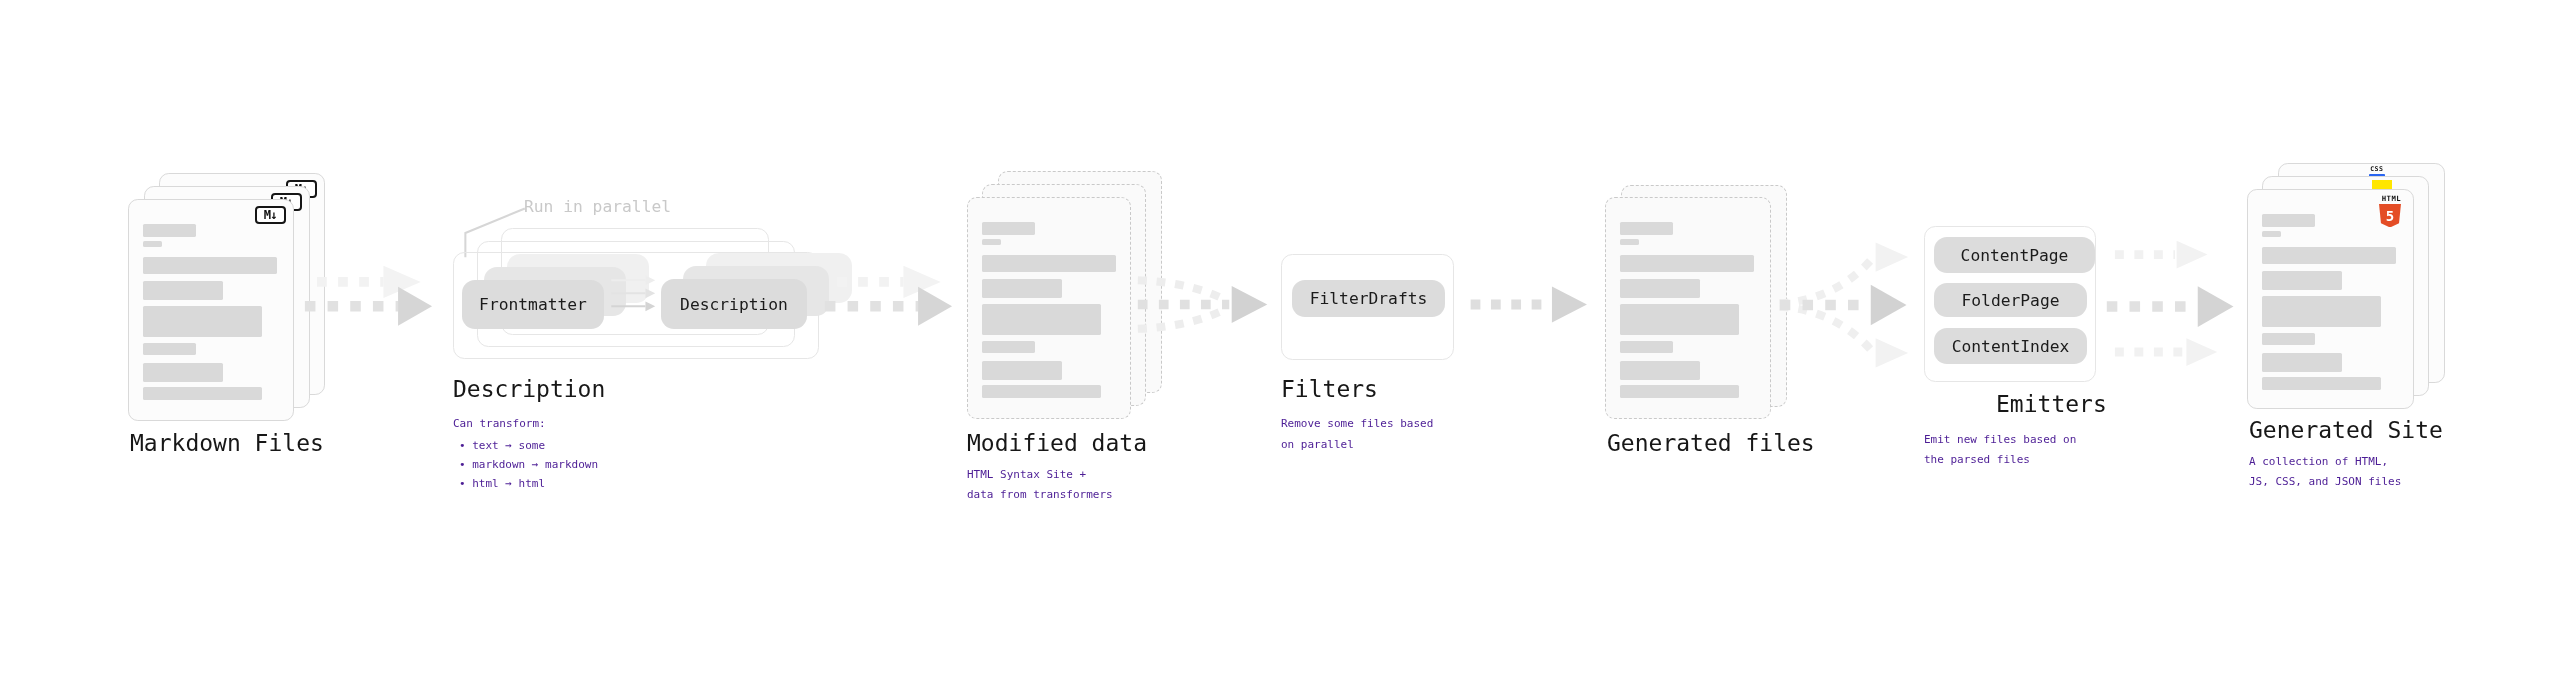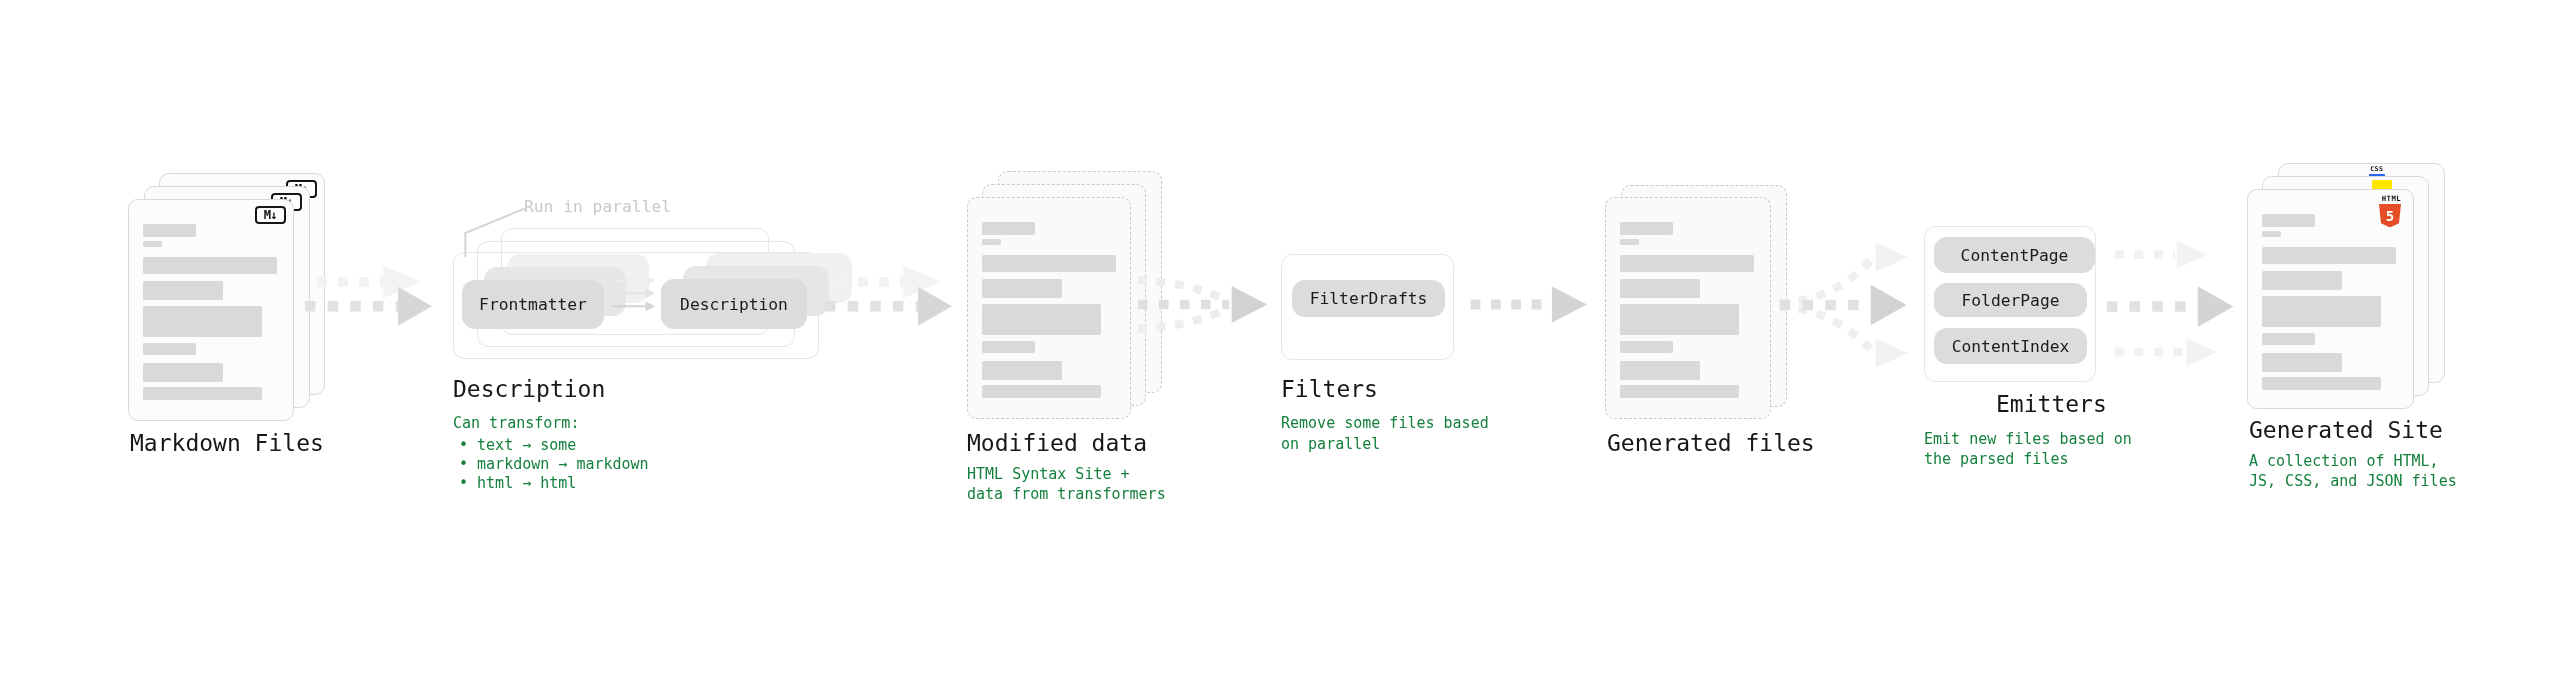--- a/index.html
+++ b/index.html
@@ -23,21 +23,21 @@
 
   
   .chip{position:absolute;background:#dcdcdc;border-radius:13px;
         display:flex;align-items:center;justify-content:center;
         font-size:16.3px;color:#1b1b1b;white-space:nowrap;}
   .chip.g1{background:#e6e6e6;}
   .chip.g2{background:#f0f0f0;}
 
   
   .title{position:absolute;font-size:23px;line-height:26px;font-weight:500;color:#171717;white-space:nowrap;}
-  .desc{position:absolute;font-size:15px;line-height:19.5px;color:#15803d;white-space:nowrap;}
+  .desc{position:absolute;font-size:11px;line-height:19.5px;color:#4c1d95;white-space:nowrap;}
   .note{position:absolute;font-size:16.3px;color:#c9c9c9;white-space:nowrap;}
 
   .arrow{position:absolute;}
 
   
   .css-badge{position:absolute;left:88px;top:2.4px;width:19.5px;text-align:center;}
   .css-badge .w{font-size:6.5px;line-height:6.5px;font-weight:bold;color:#111;letter-spacing:0.4px;}
   .css-bar{height:3.3px;width:16.3px;margin:0.8px auto 0;border-radius:0.8px;}
   .js-badge{position:absolute;left:109px;top:3.3px;width:19.5px;height:9px;}
   .html5{position:absolute;left:119px;top:4.9px;width:22px;text-align:right;margin-left:12px;}

